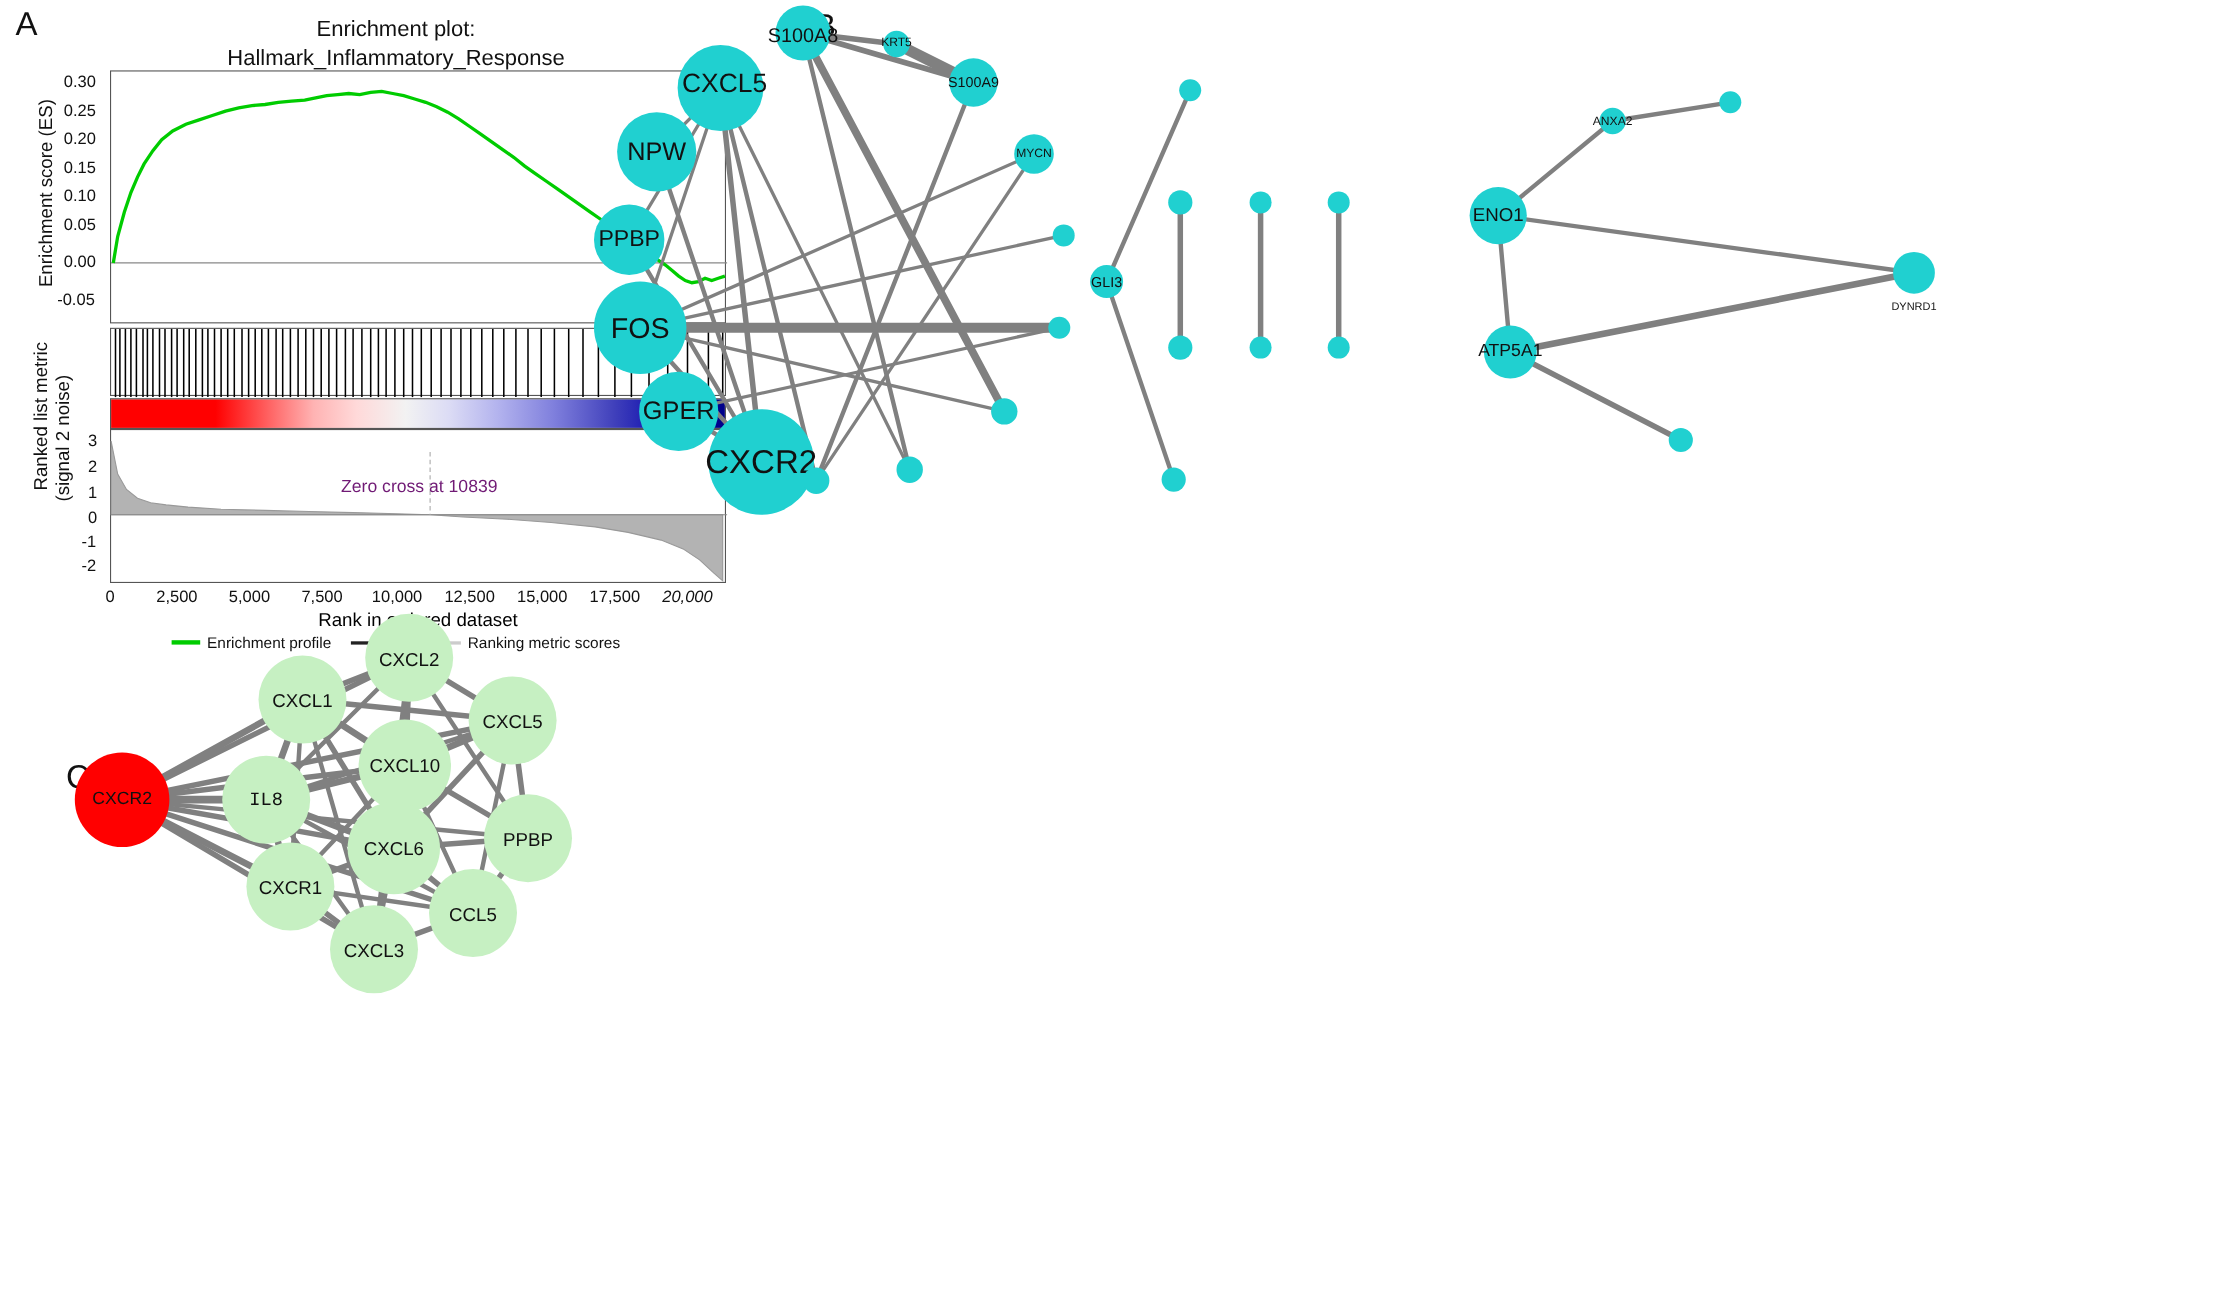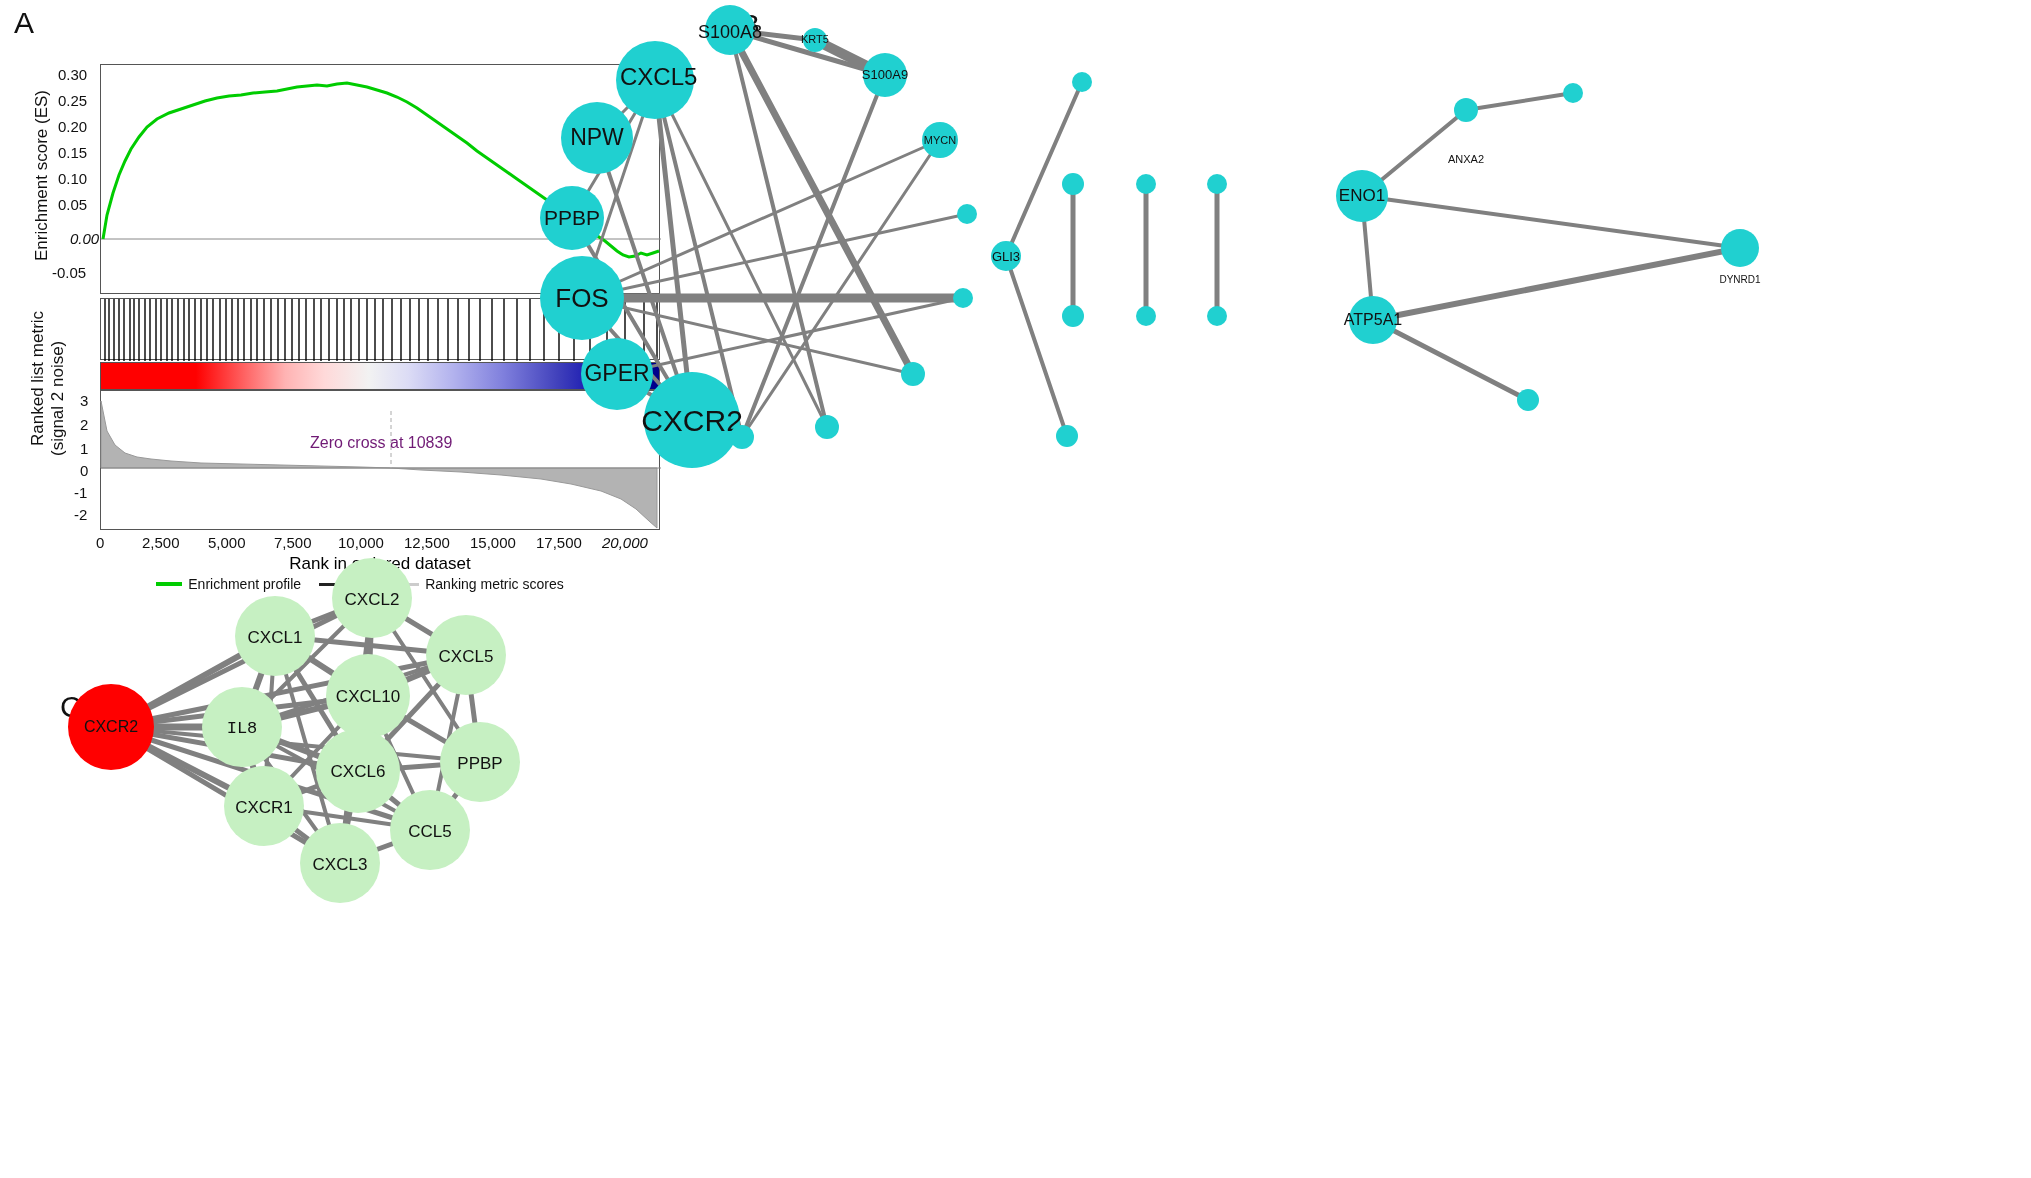--- a/index.html
+++ b/index.html
@@ -115,41 +115,45 @@
 </style>
 </head>
 <body>
 
 <div class="figure-root">
 
   <div class="panel-letter" style="left:14px; top:6px;">A</div>
 
   <div id="panel-a">
 
+    <div class="title">
+      <div>Enrichment plot:</div>
+      <div>Hallmark_Inflammatory_Response</div>
+    </div>
 
     <div class="axis-label-y" style="left:22px; top:255px;">Enrichment score (ES)</div>
 
     <div class="axis-label-y" style="left:18px; top:440px;">Ranked list metric</div>
     <div class="axis-label-y" style="left:38px; top:450px;">(signal 2 noise)</div>
 
     <div class="plot-box" style="left:90px; top:58px; width:560px; height:230px;">
       <svg class="edges" width="560" height="230" viewBox="0 0 560 230">
 
         <line x1="0" y1="174" x2="560" y2="174" stroke="#888" stroke-width="1"></line>
         <polyline fill="none" stroke="#00cc00" stroke-width="3" points="2,174 6,150 12,128 18,110 24,96 30,84 38,72 46,62 56,54 68,48 80,44 92,40 104,36 116,33 128,31 140,30 152,28 164,27 176,26 186,24 196,22 206,21 216,20 226,21 236,19 246,18 256,20 266,22 276,25 286,28 296,32 306,37 316,43 326,50 336,57 346,64 356,71 366,78 376,86 386,93 396,100 406,107 416,114 426,121 436,128 446,135 456,142 466,149 476,156 486,163 492,168 498,172 504,176 510,181 516,186 522,190 528,192 534,191 540,188 546,190 552,188 558,186"></polyline>
       </svg>
     </div>
 
     <div class="tick-label" style="left:48px; top:60px;">0.30</div>
     <div class="tick-label" style="left:48px; top:86px;">0.25</div>
     <div class="tick-label" style="left:48px; top:112px;">0.20</div>
     <div class="tick-label" style="left:48px; top:138px;">0.15</div>
     <div class="tick-label" style="left:48px; top:164px;">0.10</div>
     <div class="tick-label" style="left:48px; top:190px;">0.05</div>
-    <div class="tick-label" style="left:60px; top:224px;font-style:italic;">0.00</div>
+    <div class="tick-label" style="left:48px; top:224px;">0.00</div>
     <div class="tick-label" style="left:42px; top:258px;">-0.05</div>
 
     <div class="plot-box" style="left:90px; top:292px; width:560px; height:62px; background:#ffffff;">
       <svg class="edges" width="560" height="62" viewBox="0 0 560 62">
         <g stroke="#000" stroke-width="1.4">
           <line x1="4" y1="0" x2="4" y2="62"></line>
             <line x1="8" y1="0" x2="8" y2="62"></line>
           <line x1="13" y1="0" x2="13" y2="62"></line>
             <line x1="18" y1="0" x2="18" y2="62"></line>
           <line x1="23" y1="0" x2="23" y2="62"></line>
@@ -362,21 +366,21 @@
     <div class="node" style="left:1062px; top:305px; width:22px; height:22px; background:#20d0d0;"></div>
     <div class="node" style="left:1136px; top:174px; width:20px; height:20px; background:#20d0d0;"></div>
     <div class="node" style="left:1136px; top:306px; width:20px; height:20px; background:#20d0d0;"></div>
     <div class="node" style="left:1207px; top:174px; width:20px; height:20px; background:#20d0d0;"></div>
     <div class="node" style="left:1207px; top:306px; width:20px; height:20px; background:#20d0d0;"></div>
 
     <div class="node" style="left:1336px; top:170px; width:52px; height:52px; background:#20d0d0;"></div>
     <div class="node-label" style="left:1312px; top:186px; width:100px; text-align:center; font-size:17px;">ENO1</div>
 
     <div class="node" style="left:1454px; top:98px; width:24px; height:24px; background:#20d0d0;"></div>
-    <div class="node-label" style="left:1416px; top:105px; width:100px; text-align:center; font-size:11px;margin-top:48px;">ANXA2</div>
+    <div class="node-label" style="left:1416px; top:105px; width:100px; text-align:center; font-size:11px;">ANXA2</div>
 
     <div class="node" style="left:1563px; top:83px; width:20px; height:20px; background:#20d0d0;"></div>
 
     <div class="node" style="left:1721px; top:229px; width:38px; height:38px; background:#20d0d0;"></div>
     <div class="node-label" style="left:1692px; top:242px; width:96px; text-align:center; font-size:10px;margin-top:32px;">DYNRD1</div>
 
     <div class="node" style="left:1349px; top:296px; width:48px; height:48px; background:#20d0d0;"></div>
     <div class="node-label" style="left:1313px; top:311px; width:120px; text-align:center; font-size:16px;">ATP5A1</div>
 
     <div class="node" style="left:1517px; top:389px; width:22px; height:22px; background:#20d0d0;"></div>

